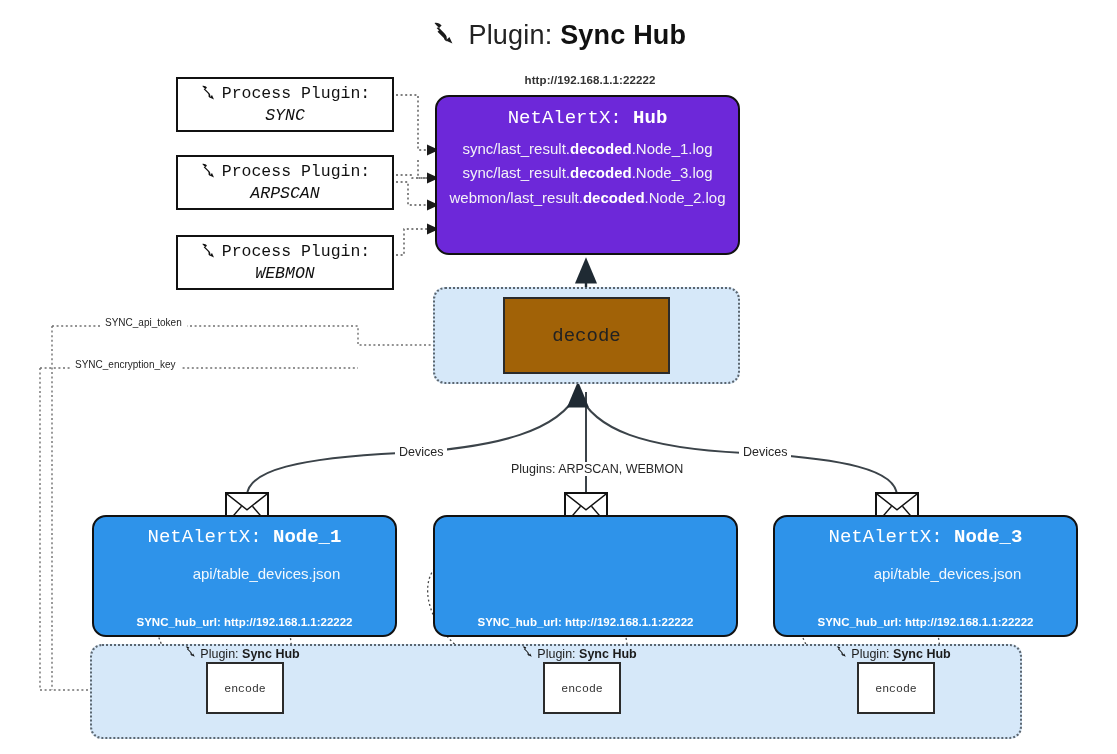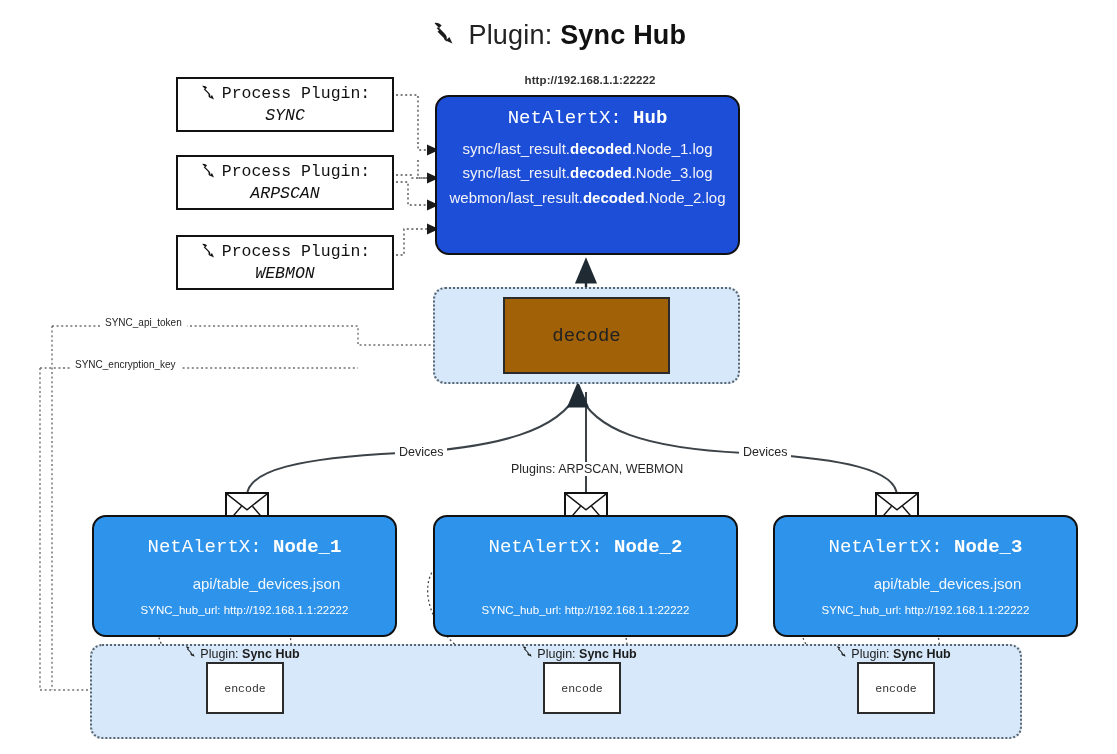--- a/index.html
+++ b/index.html
@@ -31,21 +31,21 @@
   .procbox .row1 .plug{font-family:"Liberation Sans",sans-serif;font-size:15px;transform:translateY(1px);}
   .procbox .row2{white-space:nowrap;font-style:italic;}
 
   
   .hub-url{
     position:absolute;left:435px;top:74px;width:310px;text-align:center;
     font-size:11.5px;color:#333;font-weight:600;letter-spacing:.1px;
   }
   .hub{
     position:absolute;left:435px;top:95px;width:305px;height:160px;
-    background:#1d4ed8;border:2.5px solid #111;border-radius:14px;box-sizing:border-box;
+    background:#6d28d9;border:2.5px solid #111;border-radius:14px;box-sizing:border-box;
     display:flex;flex-direction:column;align-items:center;padding-top:10px;
   }
   .hub-title{
     font-family:"Liberation Mono","DejaVu Sans Mono",monospace;
     font-size:19px;color:#ffffff;white-space:nowrap;margin-bottom:8px;
   }
   .hub-title b{font-weight:700;}
   .hub-line{
     font-size:15px;color:#f3f3f7;white-space:nowrap;line-height:1.62;
     font-family:"Liberation Sans",sans-serif;
@@ -68,33 +68,33 @@
   
   .edge-label{
     position:absolute;font-size:12.5px;color:#262626;white-space:nowrap;
     background:#ffffff;padding:0 4px;
   }
 
   
   .node{
     position:absolute;width:305px;height:122px;
     background:#2e93ea;border:2.5px solid #111;border-radius:14px;box-sizing:border-box;
-    display:flex;flex-direction:column;align-items:center;padding-top:19px;
+    display:flex;flex-direction:column;align-items:center;padding-top:9px;
   }
   .node-title{
     font-family:"Liberation Mono","DejaVu Sans Mono",monospace;
     font-size:19px;color:#ffffff;white-space:nowrap;
   }
   .node-title b{font-weight:700;}
   .node-line{
     font-size:15px;color:#f2f8fd;white-space:nowrap;line-height:1.55;
   }
   .node-foot{
-    position:absolute;bottom:19px;left:0;width:100%;text-align:center;
-    font-size:11.5px;color:#ffffff;font-weight:400;white-space:nowrap;
+    position:absolute;bottom:7px;left:0;width:100%;text-align:center;
+    font-size:11.5px;color:#ffffff;font-weight:700;white-space:nowrap;
   }
   .node-body{margin-top:14px;display:flex;flex-direction:column;align-items:center;margin-left:44px;}
   .node-body.two{margin-top:8px;}
 
   
   .env{
     position:absolute;width:44px;height:33px;background:#ffffff;
     border:2px solid #111;box-sizing:border-box;
   }
   .env svg{display:block;width:100%;height:100%;}
@@ -300,23 +300,20 @@
   <div class="node-title">
     <span>NetAlertX:</span> <b>Node_1</b>
   </div>
   <div class="node-body">
     <div class="node-line">api/table_devices.json</div>
   </div>
   <div class="node-foot">SYNC_hub_url: http://192.168.1.1:22222</div>
 </div>
 
 <div class="node" style="left:433px;top:515px;">
-  <div class="node-title">
-    <span>NetAlertX:</span> <b>Node_2</b>
-  </div>
   <div class="node-foot">SYNC_hub_url: http://192.168.1.1:22222</div>
 </div>
 
 <div class="node" style="left:773px;top:515px;">
   <div class="node-title">
     <span>NetAlertX:</span> <b>Node_3</b>
   </div>
   <div class="node-body">
     <div class="node-line">api/table_devices.json</div>
   </div>

